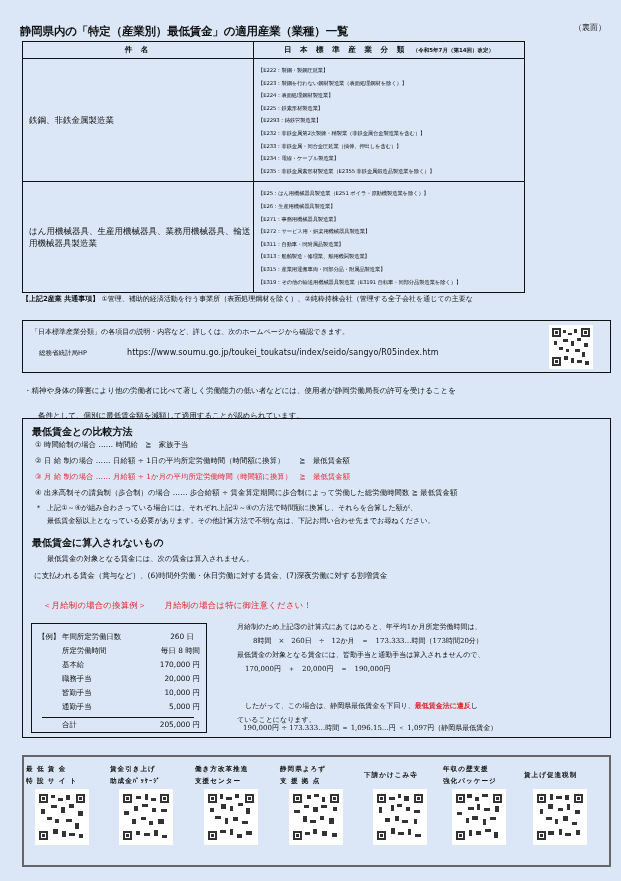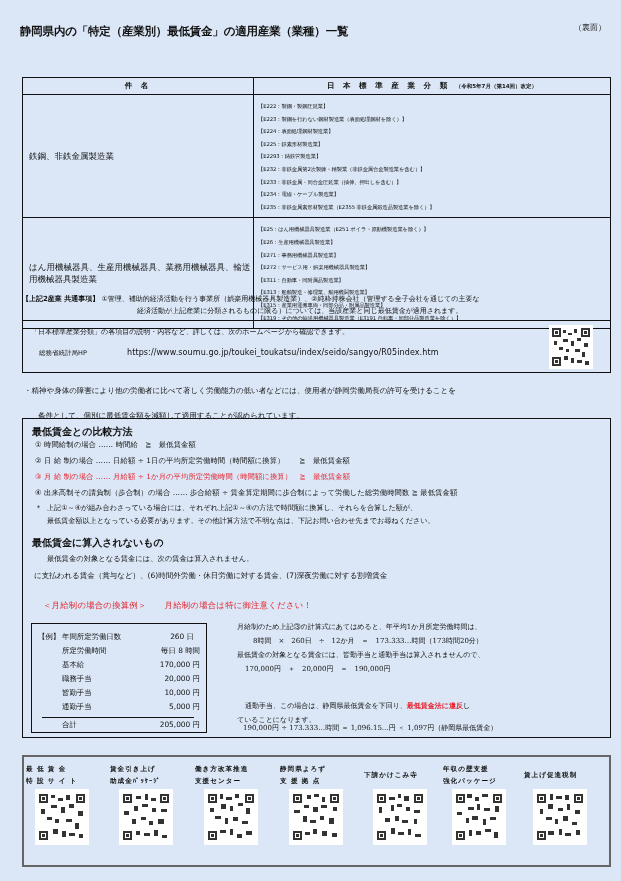--- a/index.html
+++ b/index.html
@@ -11,24 +11,23 @@
     position: relative;
     overflow: hidden;
   }
   .abs { position: absolute; }
 
   .page-label { left: 574px; top: 22px; font-size: 8px; color: #222; }
   .title { left: 20px; top: 24px; font-size: 11.5px; font-weight: bold; letter-spacing: -0.2px; }
 
   
   .ind-table {
-    left: 22px; top: 41px; width: 589px;
+    left: 22px; top: 41px; width: 503px;
     border-collapse: collapse;
     border: 1.5px solid #111;
-    margin-top: 36px;
   }
   .ind-table th, .ind-table td { border: 1.2px solid #111; }
   .ind-table th { height: 17px; font-size: 7.5px; font-weight: bold; text-align: center; letter-spacing: 3px; }
   .ind-table th small { font-size: 5.5px; letter-spacing: 0; font-weight: bold; }
   .ind-table td.name { width: 231px; font-size: 8.5px; padding-left: 6px; line-height: 12px; vertical-align: middle; }
   .ind-table td.codes { padding: 5px 4px 4px 4px; vertical-align: top; }
   .code-item { font-size: 5.3px; line-height: 12.6px; white-space: nowrap; letter-spacing: -0.1px; }
 
   .common-note { left: 22px; top: 293px; width: 592px; font-size: 7px; line-height: 12px; }
   .common-note .line2 { padding-left: 115px; }
@@ -120,22 +119,21 @@
         <div class="code-item">【E311：自動車・同附属品製造業】</div>
         <div class="code-item">【E313：船舶製造・修理業、舶用機関製造業】</div>
         <div class="code-item">【E315：産業用運搬車両・同部分品・附属品製造業】</div>
         <div class="code-item">【E319：その他の輸送用機械器具製造業（E3191 自転車・同部分品製造業を除く）】</div>
       </td>
     </tr>
   </tbody>
 </table>
 
 <div class="abs common-note">
-  <div><b>【上記2産業 共通事項】</b> <span>①管理、補助的経済活動を行う事業所（娯楽用機械器具製造業）、②純粋持株会社（管理する全子会社を通じての主要な</span></div>
-  <div class="line2">経済活動が上記産業に分類されるものに限る）については、当該産業と同じ最低賃金が適用されます。</div>
+  <div><b>【上記2産業 共通事項】</b> <span>①管理、補助的経済活動を行う事業所（表面処理鋼材を除く）、②純粋持株会社（管理する全子会社を通じての主要な</span></div>
 </div>
 
 <div class="abs url-box">
   <div class="desc">「日本標準産業分類」の各項目の説明・内容など、詳しくは、次のホームページから確認できます。</div>
   <div class="src">総務省統計局HP</div>
   <a class="url">https://www.soumu.go.jp/toukei_toukatsu/index/seido/sangyo/R05index.htm</a>
   <div class="qr">
     <svg width="44" height="44" viewBox="0 0 44 44">
         <rect width="44" height="44" fill="#fff"></rect>
         <g fill="#333">
@@ -173,21 +171,21 @@
   </div>
 </div>
 
 <div class="abs reduction-note">
   <div>・精神や身体の障害により他の労働者に比べて著しく労働能力の低い者などには、使用者が静岡労働局長の許可を受けることを</div>
   <div class="line2">条件として、個別に最低賃金額を減額して適用することが認められています。</div>
 </div>
 
 <div class="abs method-box">
   <div class="h-sec" style="left:9px; top:6px;">最低賃金との比較方法</div>
-  <div class="m-row" style="left:12px; top:21px;">① 時間給制の場合 …… 時間給　≧　最低賃金額</div>
+  <div class="m-row" style="left:12px; top:21px;">① 時間給制の場合 …… 時間給　≧　家族手当</div>
   <div class="m-row" style="left:12px; top:37px;">② 日 給 制の場合 …… 日給額 ÷ 1日の平均所定労働時間（時間額に換算）　　≧　最低賃金額</div>
   <div class="m-row red" style="left:12px; top:53px;">③ 月 給 制の場合 …… 月給額 ÷ 1か月の平均所定労働時間（時間額に換算）　≧　最低賃金額</div>
   <div class="m-row" style="left:12px; top:69px;">④ 出来高制その請負制（歩合制）の場合 …… 歩合給額 ÷ 賃金算定期間に歩合制によって労働した総労働時間数 ≧ 最低賃金額</div>
   <div class="m-note" style="top:82px;">
     <div><span class="star">＊</span><span>上記①～④が組み合わさっている場合には、それぞれ上記①～④の方法で時間額に換算し、それらを合算した額が、</span></div>
     <div class="l2">最低賃金額以上となっている必要があります。その他計算方法で不明な点は、下記お問い合わせ先までお尋ねください。</div>
   </div>
 
   <div class="h-sec" style="left:9px; top:117px;">最低賃金に算入されないもの</div>
   <div class="ex-intro">最低賃金の対象となる賃金には、次の賃金は算入されません。</div>
@@ -227,21 +225,21 @@
         <span class="lab">合計</span>
         <span class="val">205,000 円</span>
       </div>
   </div>
 
   <div class="calc" style="top:203px;">月給制のため上記③の計算式にあてはめると、年平均1か月所定労働時間は、</div>
   <div class="calc" style="top:217px; left:230px;">8時間　×　260日　÷　12か月　＝　173.333…時間（173時間20分）</div>
   <div class="calc" style="top:231px;">最低賃金の対象となる賃金には、皆勤手当と通勤手当は算入されませんので、</div>
   <div class="calc" style="top:245px; left:222px;">170,000円　＋　20,000円　＝　190,000円</div>
   <div class="calc" style="top:263px; left:220px;margin-top:41px;">190,000円 ÷ 173.333…時間 ＝ 1,096.15…円 ＜ 1,097円（静岡県最低賃金）</div>
-  <div class="calc" style="top:282px; left:222px;"><span>通勤手当、この場合は、静岡県最低賃金を下回り、</span><span class="red">最低賃金法に違反</span><span>し</span></div>
+  <div class="calc" style="top:282px; left:222px;"><span>したがって、この場合は、静岡県最低賃金を下回り、</span><span class="red">最低賃金法に違反</span><span>し</span></div>
   <div class="calc" style="top:296px;">ていることになります。</div>
 </div>
 
 <div class="abs qr-box">
   <div class="qr-item" style="left:2px;">
     <div class="lbl">
         <div>最 低 賃 金</div>
         <div>特 設 サ イ ト</div>
       </div>
     <div class="qr">

